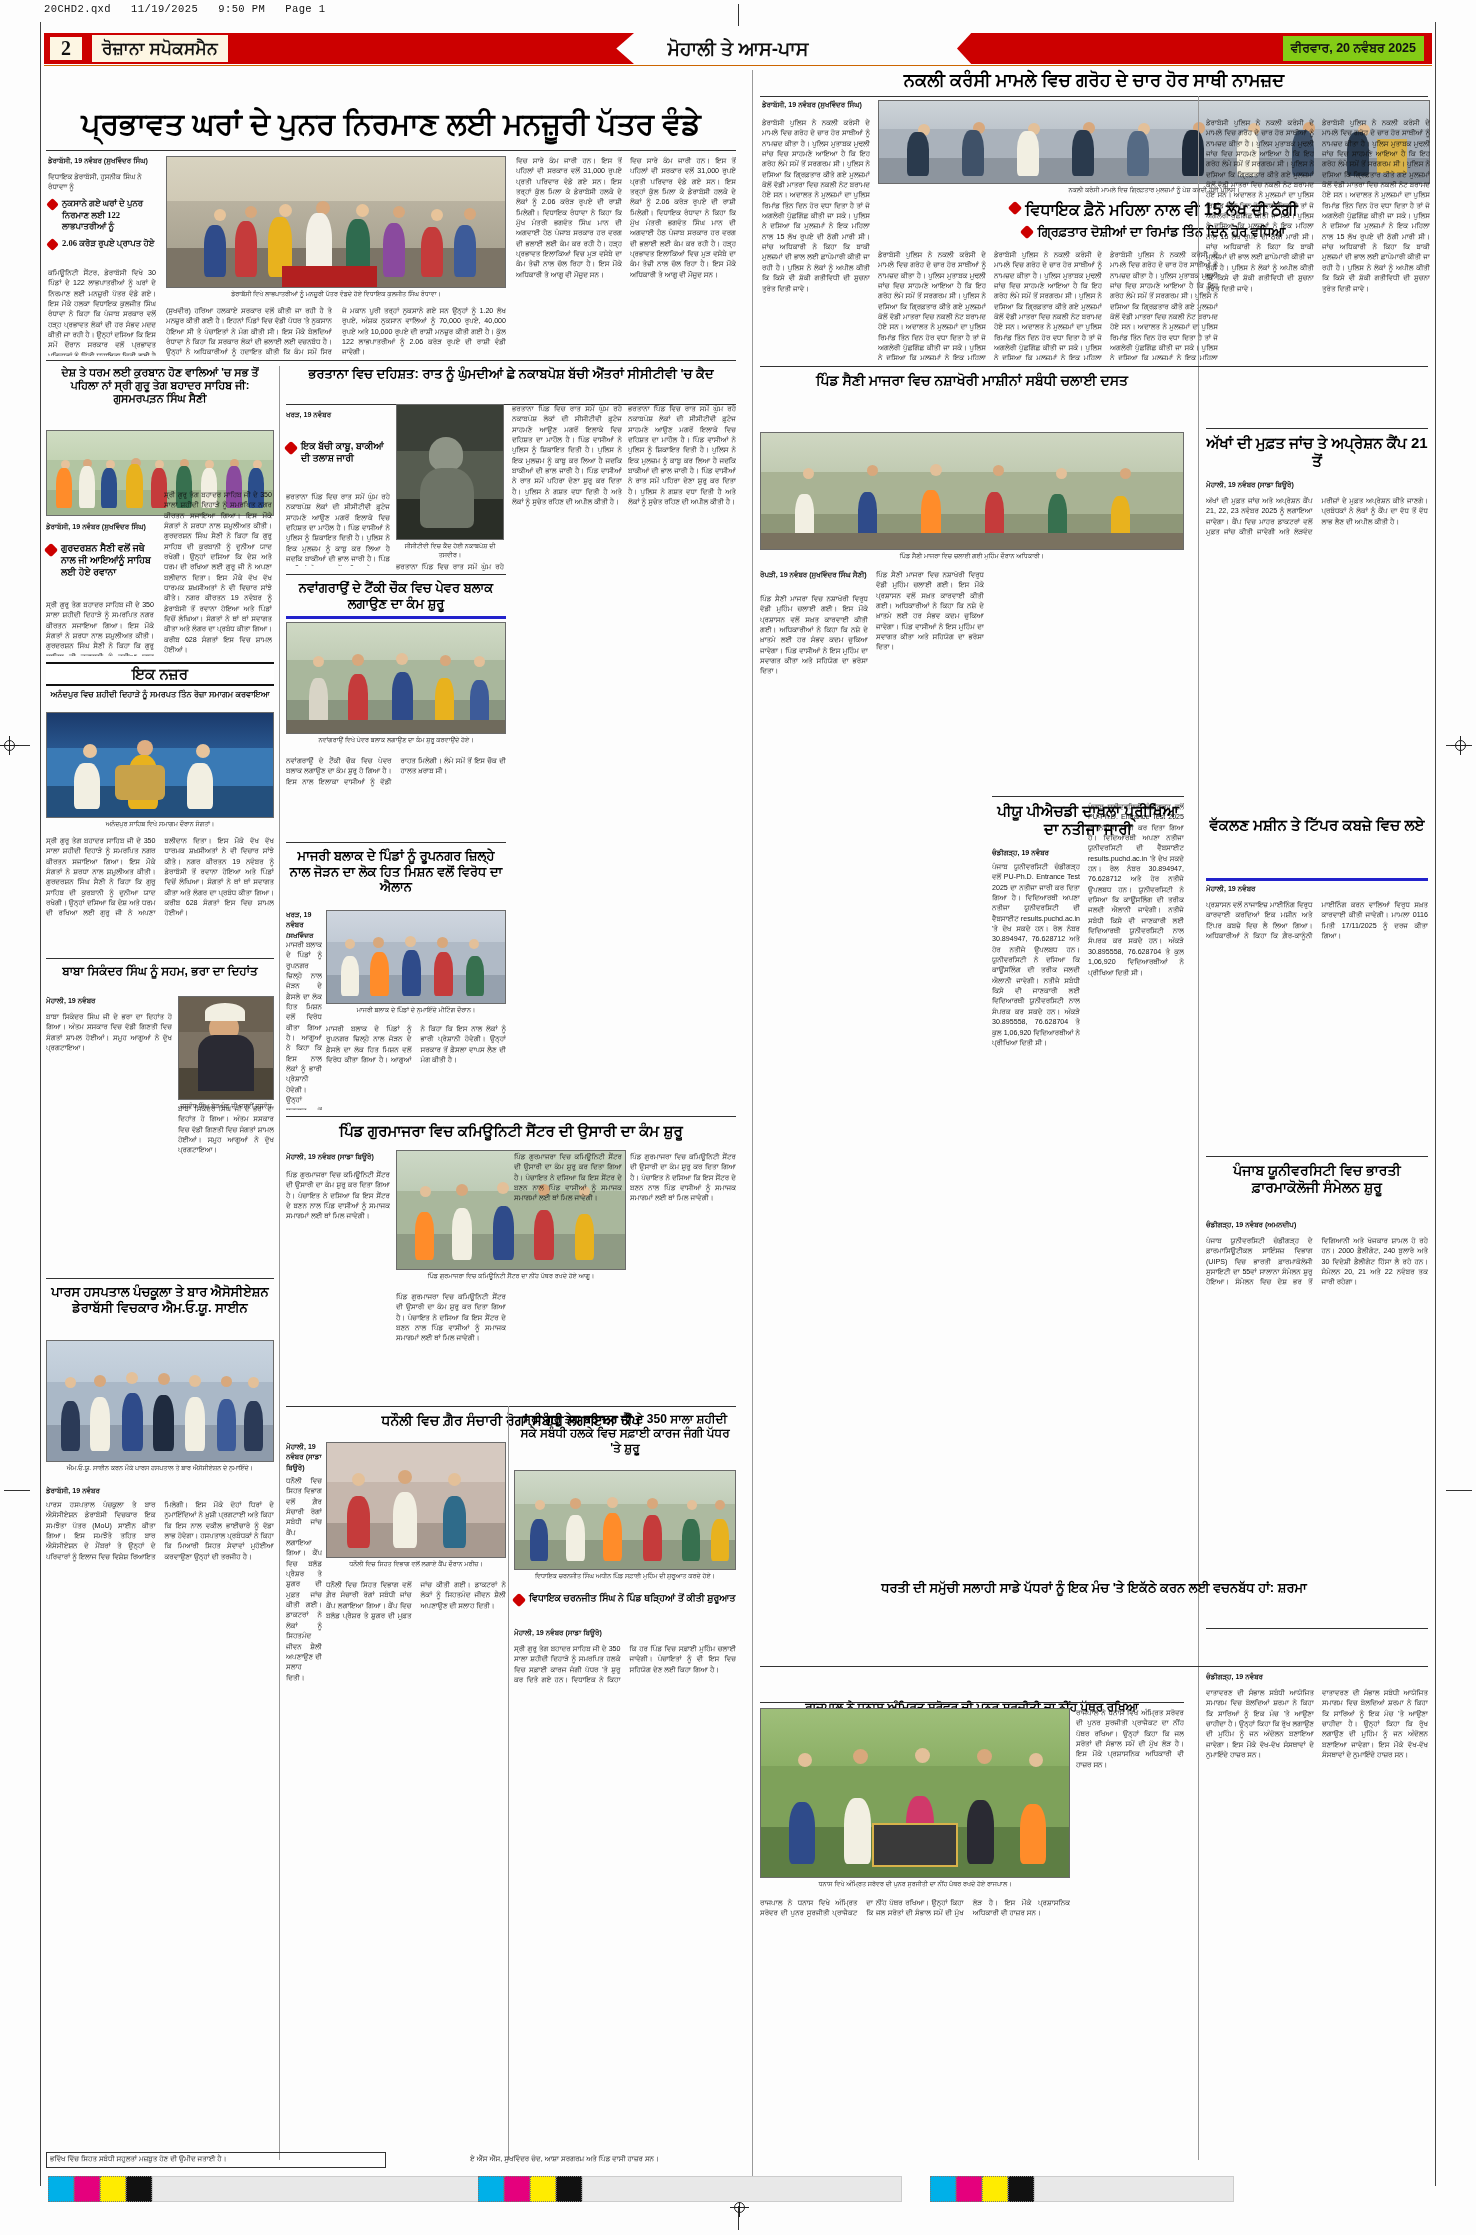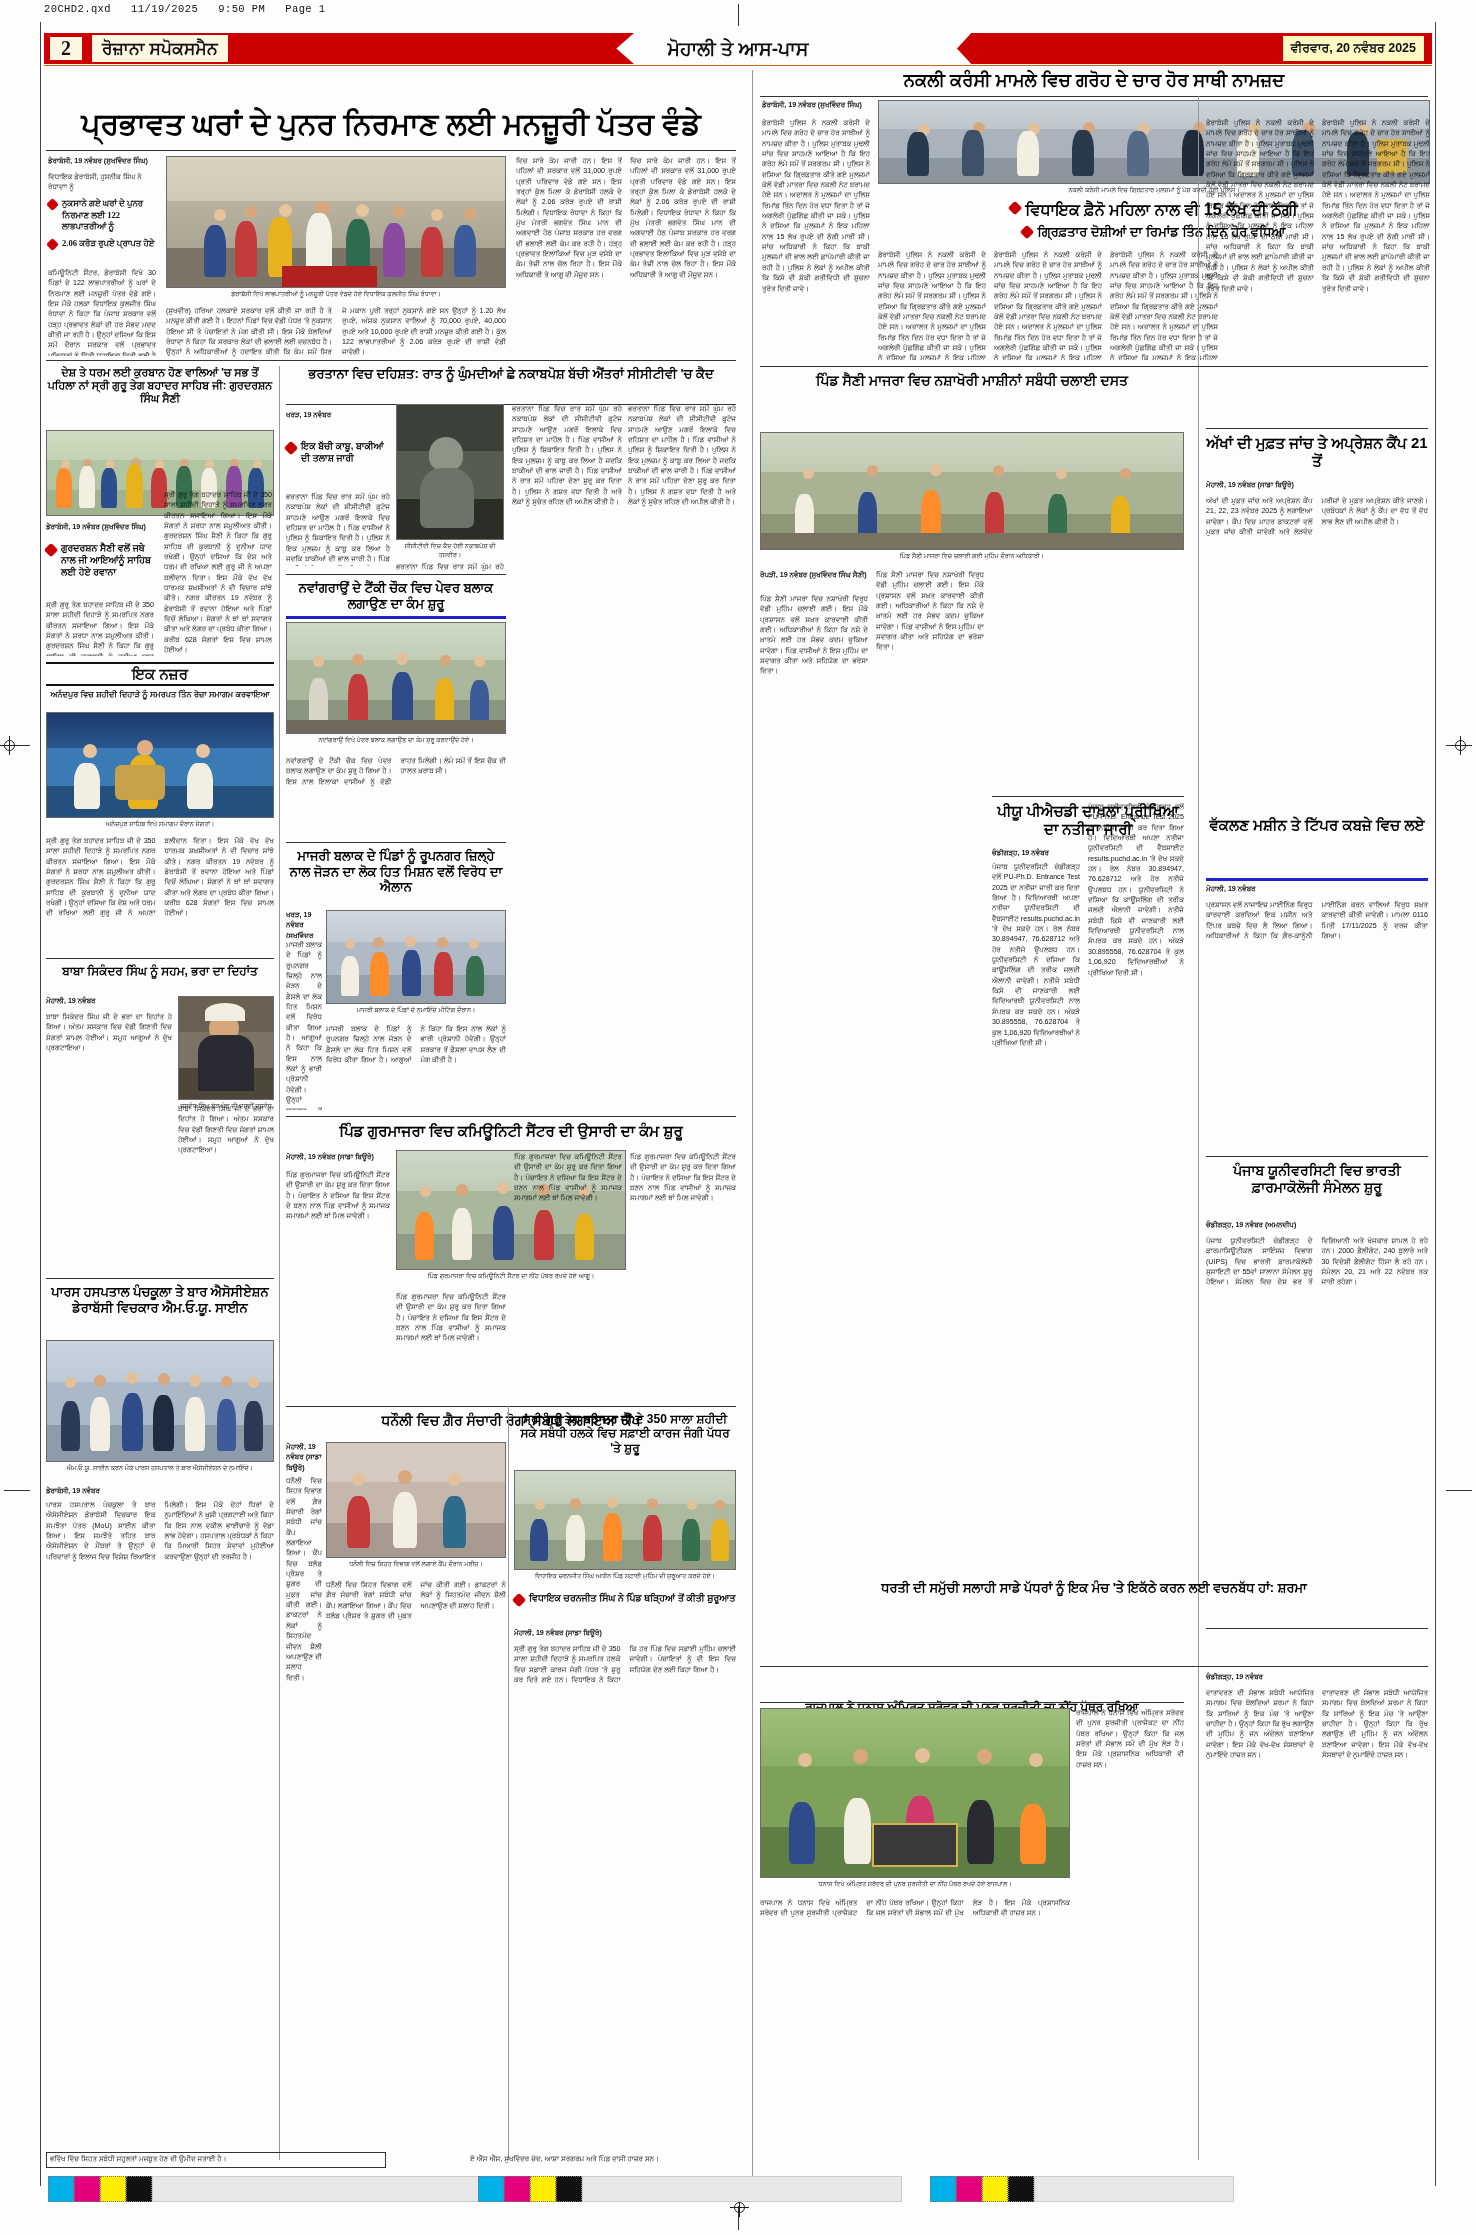--- a/index.html
+++ b/index.html
@@ -64,21 +64,21 @@
     display: flex; align-items: center;
     font-weight: bold; font-size: 17px; color: #111; letter-spacing: .2px;
   }
   .mh-center {
     position: absolute; left: 0; right: 0; top: 0; height: 31px;
     display: flex; align-items: center; justify-content: center;
     font-weight: bold; font-size: 19px; color: #111;
   }
   .mh-date {
     position: absolute; right: 8px; top: 3px; height: 25px;
-    background: #fef9c3; padding: 0 8px;
+    background: #84cc16; padding: 0 8px;
     display: flex; align-items: center;
     font-weight: bold; font-size: 12.5px; color: #111;
   }
   .mh-rule {
     position: absolute; left: 44px; top: 65px; width: 1388px; height: 1px;
     background: #cc6600;
   }
 
   
   .col-rule { position: absolute; width: 1px; background: #999; }
@@ -249,21 +249,21 @@
   <div class="caption" style="left:166px;top:290px;width:340px;">ਡੇਰਾਬੱਸੀ ਵਿਖੇ ਲਾਭਪਾਤਰੀਆਂ ਨੂੰ ਮਨਜ਼ੂਰੀ ਪੱਤਰ ਵੰਡਦੇ ਹੋਏ ਵਿਧਾਇਕ ਕੁਲਜੀਤ ਸਿੰਘ ਰੰਧਾਵਾ।</div>
 
   <div class="body-txt" style="left:48px;top:268px;width:108px;height:88px;">ਕਮਿਊਨਿਟੀ ਸੈਂਟਰ, ਡੇਰਾਬੱਸੀ ਵਿਖੇ 30 ਪਿੰਡਾਂ ਦੇ 122 ਲਾਭਪਾਤਰੀਆਂ ਨੂੰ ਘਰਾਂ ਦੇ ਨਿਰਮਾਣ ਲਈ ਮਨਜ਼ੂਰੀ ਪੱਤਰ ਵੰਡੇ ਗਏ। ਇਸ ਮੌਕੇ ਹਲਕਾ ਵਿਧਾਇਕ ਕੁਲਜੀਤ ਸਿੰਘ ਰੰਧਾਵਾ ਨੇ ਕਿਹਾ ਕਿ ਪੰਜਾਬ ਸਰਕਾਰ ਵਲੋਂ ਹੜ੍ਹ ਪ੍ਰਭਾਵਤ ਲੋਕਾਂ ਦੀ ਹਰ ਸੰਭਵ ਮਦਦ ਕੀਤੀ ਜਾ ਰਹੀ ਹੈ। ਉਨ੍ਹਾਂ ਦਸਿਆ ਕਿ ਇਸ ਸਮੇਂ ਦੌਰਾਨ ਸਰਕਾਰ ਵਲੋਂ ਪ੍ਰਭਾਵਤ ਪਰਿਵਾਰਾਂ ਨੂੰ ਵਿੱਤੀ ਸਹਾਇਤਾ ਦਿਤੀ ਗਈ ਹੈ ਤਾਂ ਜੋ ਉਹ ਅਪਣੇ ਘਰਾਂ ਦੀ ਮੁਰੰਮਤ ਤੇ ਮੁੜ ਉਸਾਰੀ ਕਰਵਾ ਸਕਣ। ਇਸ ਮੌਕੇ ਵੱਖ ਵੱਖ ਪਿੰਡਾਂ ਦੇ ਸਰਪੰਚ, ਪੰਚ, ਨੰਬਰਦਾਰ ਅਤੇ ਹੋਰ ਪਤਵੰਤੇ ਵੀ ਹਾਜ਼ਰ ਸਨ।</div>
   <div class="body-txt" style="left:166px;top:306px;width:166px;height:52px;">(ਸੁਖਵੀਰ) ਹਰਿਆ ਹਲਕਾਏ ਸਰਕਾਰ ਵਲੋਂ ਕੀਤੀ ਜਾ ਰਹੀ ਹੈ ਤੇ ਮਨਜ਼ੂਰ ਕੀਤੀ ਗਈ ਹੈ। ਇਹਨਾਂ ਪਿੰਡਾਂ ਵਿਚ ਵੱਡੀ ਪੱਧਰ 'ਤੇ ਨੁਕਸਾਨ ਹੋਇਆ ਸੀ ਤੇ ਪੰਚਾਇਤਾਂ ਨੇ ਮੰਗ ਕੀਤੀ ਸੀ। ਇਸ ਮੌਕੇ ਬੋਲਦਿਆਂ ਰੰਧਾਵਾ ਨੇ ਕਿਹਾ ਕਿ ਸਰਕਾਰ ਲੋਕਾਂ ਦੀ ਭਲਾਈ ਲਈ ਵਚਨਬੱਧ ਹੈ। ਉਨ੍ਹਾਂ ਨੇ ਅਧਿਕਾਰੀਆਂ ਨੂੰ ਹਦਾਇਤ ਕੀਤੀ ਕਿ ਕੰਮ ਸਮੇਂ ਸਿਰ ਮੁਕੰਮਲ ਕਰਵਾਇਆ ਜਾਵੇ।</div>
   <div class="body-txt" style="left:342px;top:306px;width:164px;height:52px;">ਜੋ ਮਕਾਨ ਪੂਰੀ ਤਰ੍ਹਾਂ ਨੁਕਸਾਨੇ ਗਏ ਸਨ ਉਨ੍ਹਾਂ ਨੂੰ 1.20 ਲੱਖ ਰੁਪਏ, ਅੰਸ਼ਕ ਨੁਕਸਾਨ ਵਾਲਿਆਂ ਨੂੰ 70,000 ਰੁਪਏ, 40,000 ਰੁਪਏ ਅਤੇ 10,000 ਰੁਪਏ ਦੀ ਰਾਸ਼ੀ ਮਨਜ਼ੂਰ ਕੀਤੀ ਗਈ ਹੈ। ਕੁੱਲ 122 ਲਾਭਪਾਤਰੀਆਂ ਨੂੰ 2.06 ਕਰੋੜ ਰੁਪਏ ਦੀ ਰਾਸ਼ੀ ਵੰਡੀ ਜਾਵੇਗੀ।</div>
   <div class="body-txt" style="left:516px;top:156px;width:106px;height:200px;">ਵਿਚ ਸਾਰੇ ਕੰਮ ਜਾਰੀ ਹਨ। ਇਸ ਤੋਂ ਪਹਿਲਾਂ ਵੀ ਸਰਕਾਰ ਵਲੋਂ 31,000 ਰੁਪਏ ਪ੍ਰਤੀ ਪਰਿਵਾਰ ਵੰਡੇ ਗਏ ਸਨ। ਇਸ ਤਰ੍ਹਾਂ ਕੁੱਲ ਮਿਲਾ ਕੇ ਡੇਰਾਬੱਸੀ ਹਲਕੇ ਦੇ ਲੋਕਾਂ ਨੂੰ 2.06 ਕਰੋੜ ਰੁਪਏ ਦੀ ਰਾਸ਼ੀ ਮਿਲੇਗੀ। ਵਿਧਾਇਕ ਰੰਧਾਵਾ ਨੇ ਕਿਹਾ ਕਿ ਮੁੱਖ ਮੰਤਰੀ ਭਗਵੰਤ ਸਿੰਘ ਮਾਨ ਦੀ ਅਗਵਾਈ ਹੇਠ ਪੰਜਾਬ ਸਰਕਾਰ ਹਰ ਵਰਗ ਦੀ ਭਲਾਈ ਲਈ ਕੰਮ ਕਰ ਰਹੀ ਹੈ। ਹੜ੍ਹ ਪ੍ਰਭਾਵਤ ਇਲਾਕਿਆਂ ਵਿਚ ਮੁੜ ਵਸੇਬੇ ਦਾ ਕੰਮ ਤੇਜ਼ੀ ਨਾਲ ਚੱਲ ਰਿਹਾ ਹੈ। ਇਸ ਮੌਕੇ ਅਧਿਕਾਰੀ ਤੇ ਆਗੂ ਵੀ ਮੌਜੂਦ ਸਨ।</div>
   <div class="body-txt" style="left:630px;top:156px;width:106px;height:200px;">ਵਿਚ ਸਾਰੇ ਕੰਮ ਜਾਰੀ ਹਨ। ਇਸ ਤੋਂ ਪਹਿਲਾਂ ਵੀ ਸਰਕਾਰ ਵਲੋਂ 31,000 ਰੁਪਏ ਪ੍ਰਤੀ ਪਰਿਵਾਰ ਵੰਡੇ ਗਏ ਸਨ। ਇਸ ਤਰ੍ਹਾਂ ਕੁੱਲ ਮਿਲਾ ਕੇ ਡੇਰਾਬੱਸੀ ਹਲਕੇ ਦੇ ਲੋਕਾਂ ਨੂੰ 2.06 ਕਰੋੜ ਰੁਪਏ ਦੀ ਰਾਸ਼ੀ ਮਿਲੇਗੀ। ਵਿਧਾਇਕ ਰੰਧਾਵਾ ਨੇ ਕਿਹਾ ਕਿ ਮੁੱਖ ਮੰਤਰੀ ਭਗਵੰਤ ਸਿੰਘ ਮਾਨ ਦੀ ਅਗਵਾਈ ਹੇਠ ਪੰਜਾਬ ਸਰਕਾਰ ਹਰ ਵਰਗ ਦੀ ਭਲਾਈ ਲਈ ਕੰਮ ਕਰ ਰਹੀ ਹੈ। ਹੜ੍ਹ ਪ੍ਰਭਾਵਤ ਇਲਾਕਿਆਂ ਵਿਚ ਮੁੜ ਵਸੇਬੇ ਦਾ ਕੰਮ ਤੇਜ਼ੀ ਨਾਲ ਚੱਲ ਰਿਹਾ ਹੈ। ਇਸ ਮੌਕੇ ਅਧਿਕਾਰੀ ਤੇ ਆਗੂ ਵੀ ਮੌਜੂਦ ਸਨ।</div>
 
   <div class="hrule" style="left:46px;top:360px;width:690px;"></div>
 
-  <div class="hl-sec" style="left:46px;top:366px;width:228px;font-size:11px;">ਦੇਸ਼ ਤੇ ਧਰਮ ਲਈ ਕੁਰਬਾਨ ਹੋਣ ਵਾਲਿਆਂ 'ਚ ਸਭ ਤੋਂ ਪਹਿਲਾ ਨਾਂ ਸ੍ਰੀ ਗੁਰੂ ਤੇਗ ਬਹਾਦਰ ਸਾਹਿਬ ਜੀ: ਗੁਰਦਰਸ਼ਨ ਸਿੰਘ ਸੈਣੀ</div>
+  <div class="hl-sec" style="left:46px;top:366px;width:228px;font-size:11px;">ਦੇਸ਼ ਤੇ ਧਰਮ ਲਈ ਕੁਰਬਾਨ ਹੋਣ ਵਾਲਿਆਂ 'ਚ ਸਭ ਤੋਂ ਪਹਿਲਾ ਨਾਂ ਸ੍ਰੀ ਗੁਰੂ ਤੇਗ ਬਹਾਦਰ ਸਾਹਿਬ ਜੀ: ਗੁਸਮਰਪਤ਼ਨ ਸਿੰਘ ਸੈਣੀ</div>
   <div class="photo" style="left:46px;top:430px;width:228px;height:86px;">
     <div class="sky" style="background:linear-gradient(#cfdcc2,#c2d2b2);"></div>
     <div class="mid" style="background:#b2c5a2;"></div>
     <div class="ground" style="background:#9fb48e;"></div>
     <div class="head" style="left:6%;top:34%;width:9px;height:9px;background:#e6c29c;"></div>
     <div class="fig" style="left:4%;width:16px;height:40px;background:#ff8c2a;"></div>
     <div class="head" style="left:16%;top:33%;width:9px;height:9px;background:#d9a97e;"></div>
     <div class="fig" style="left:14%;width:16px;height:42px;background:#f2efe2;"></div>
     <div class="head" style="left:26%;top:34%;width:9px;height:9px;background:#e6c29c;"></div>
     <div class="fig" style="left:24%;width:16px;height:40px;background:#2b4e8c;"></div>

